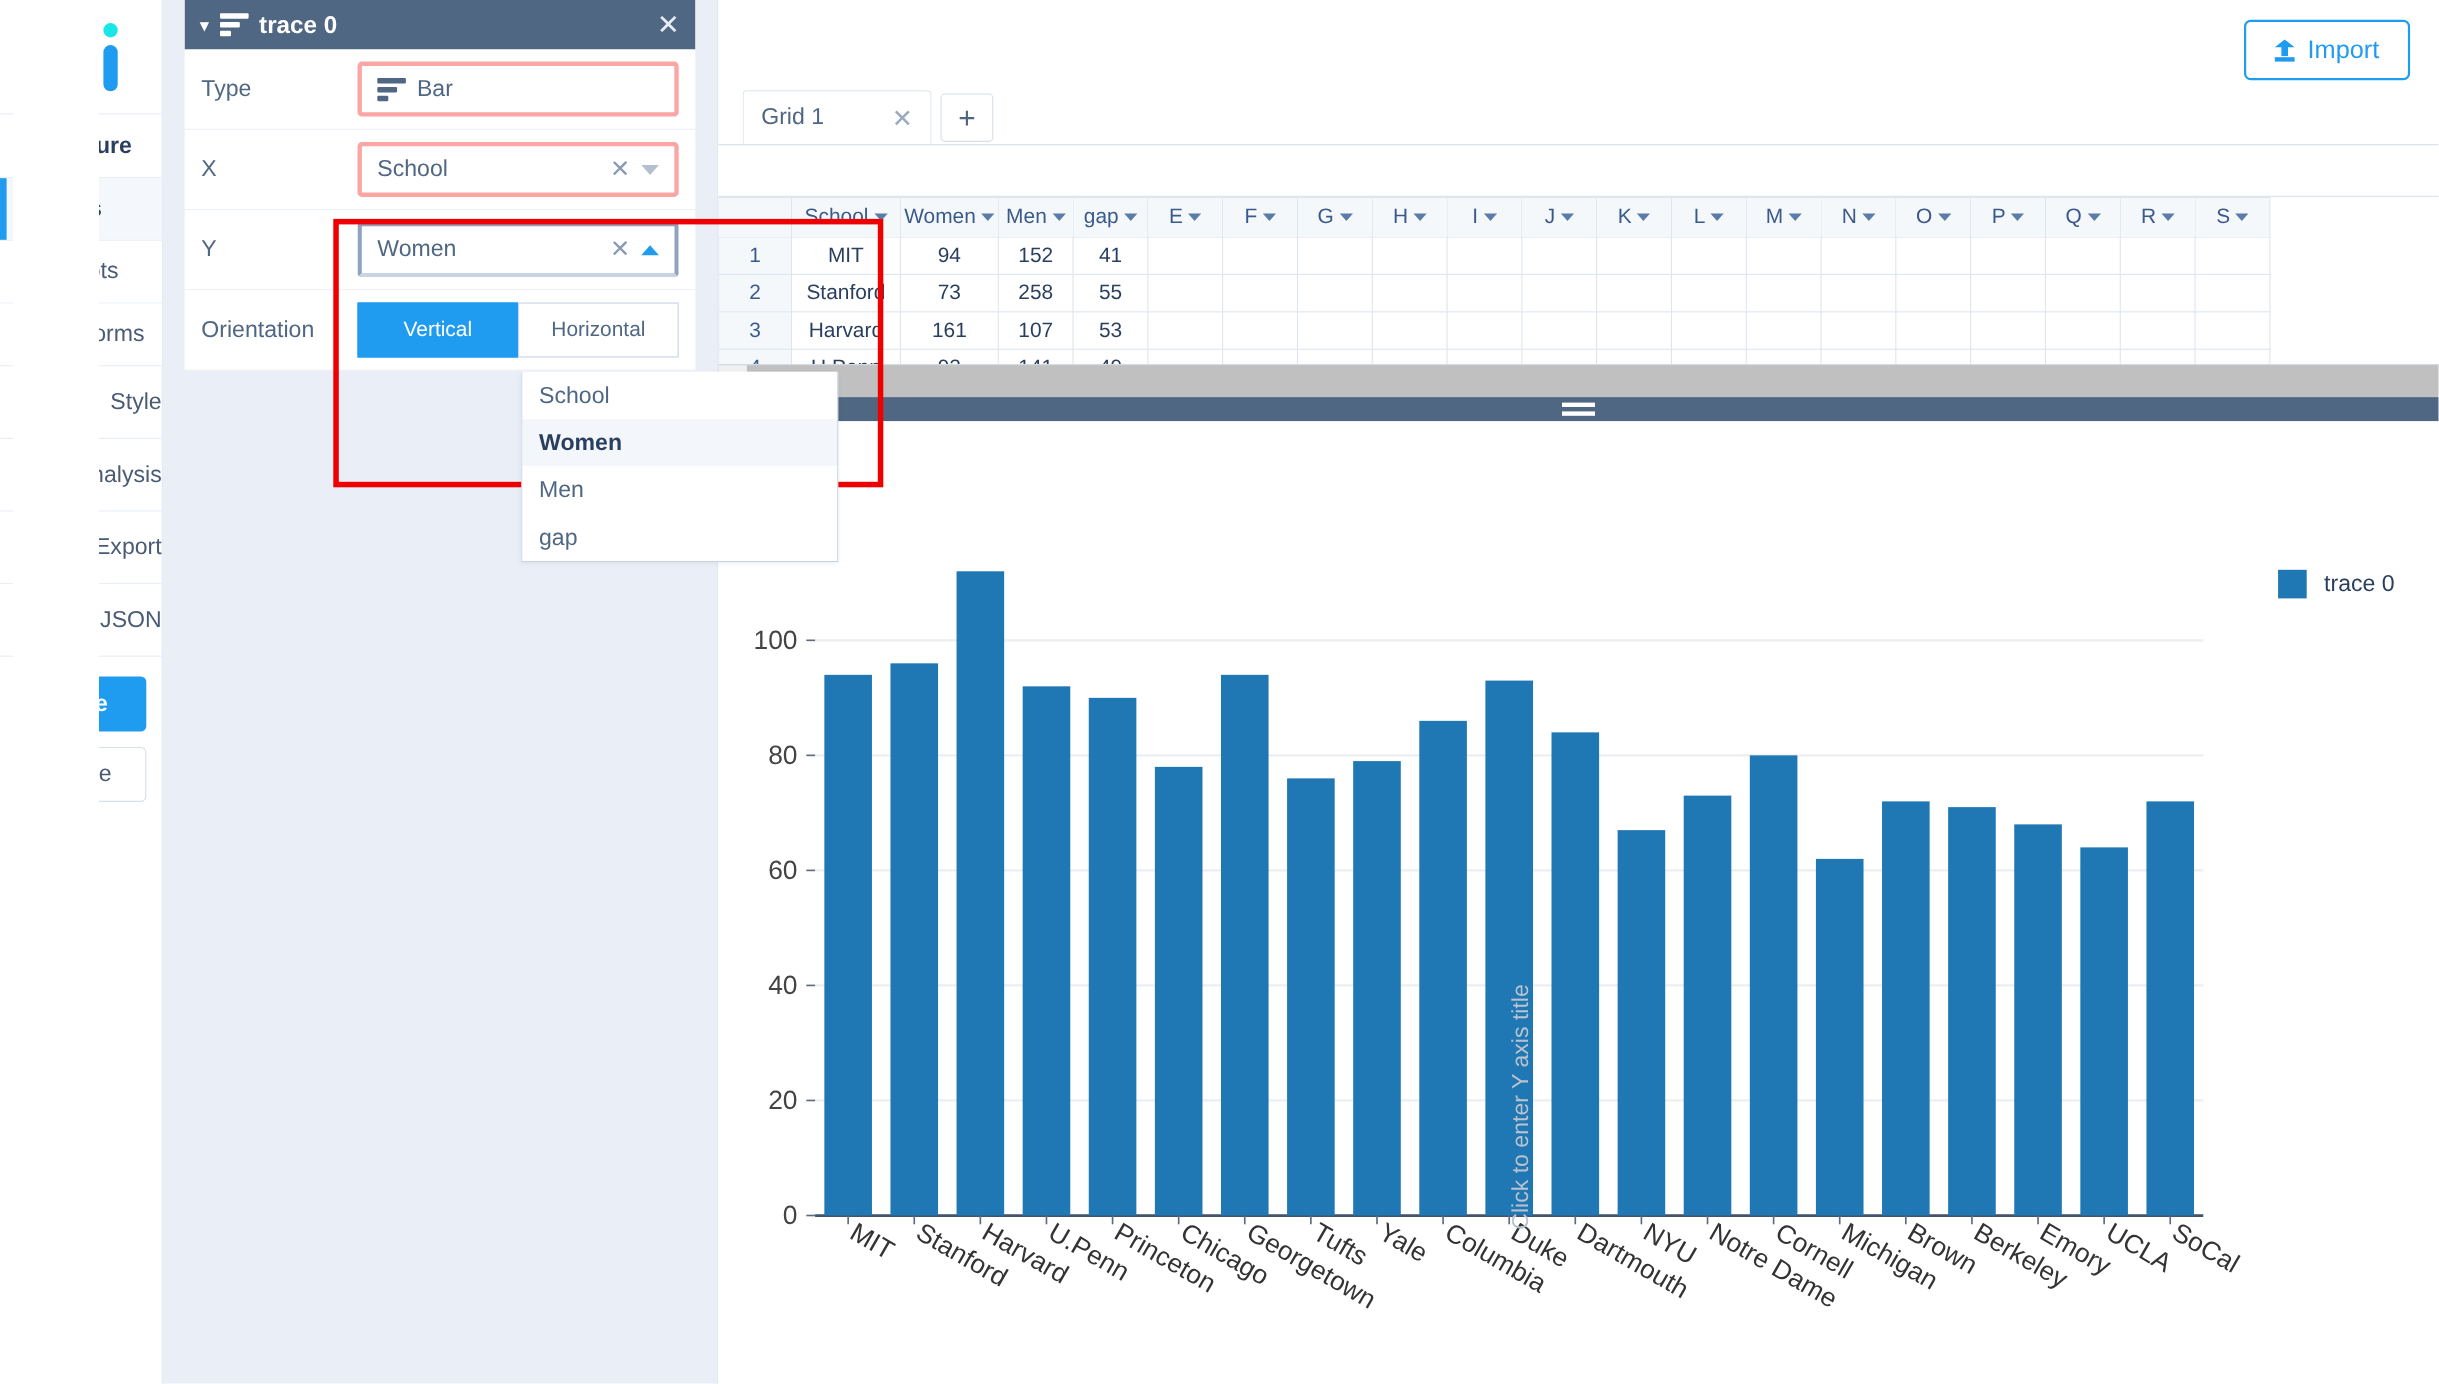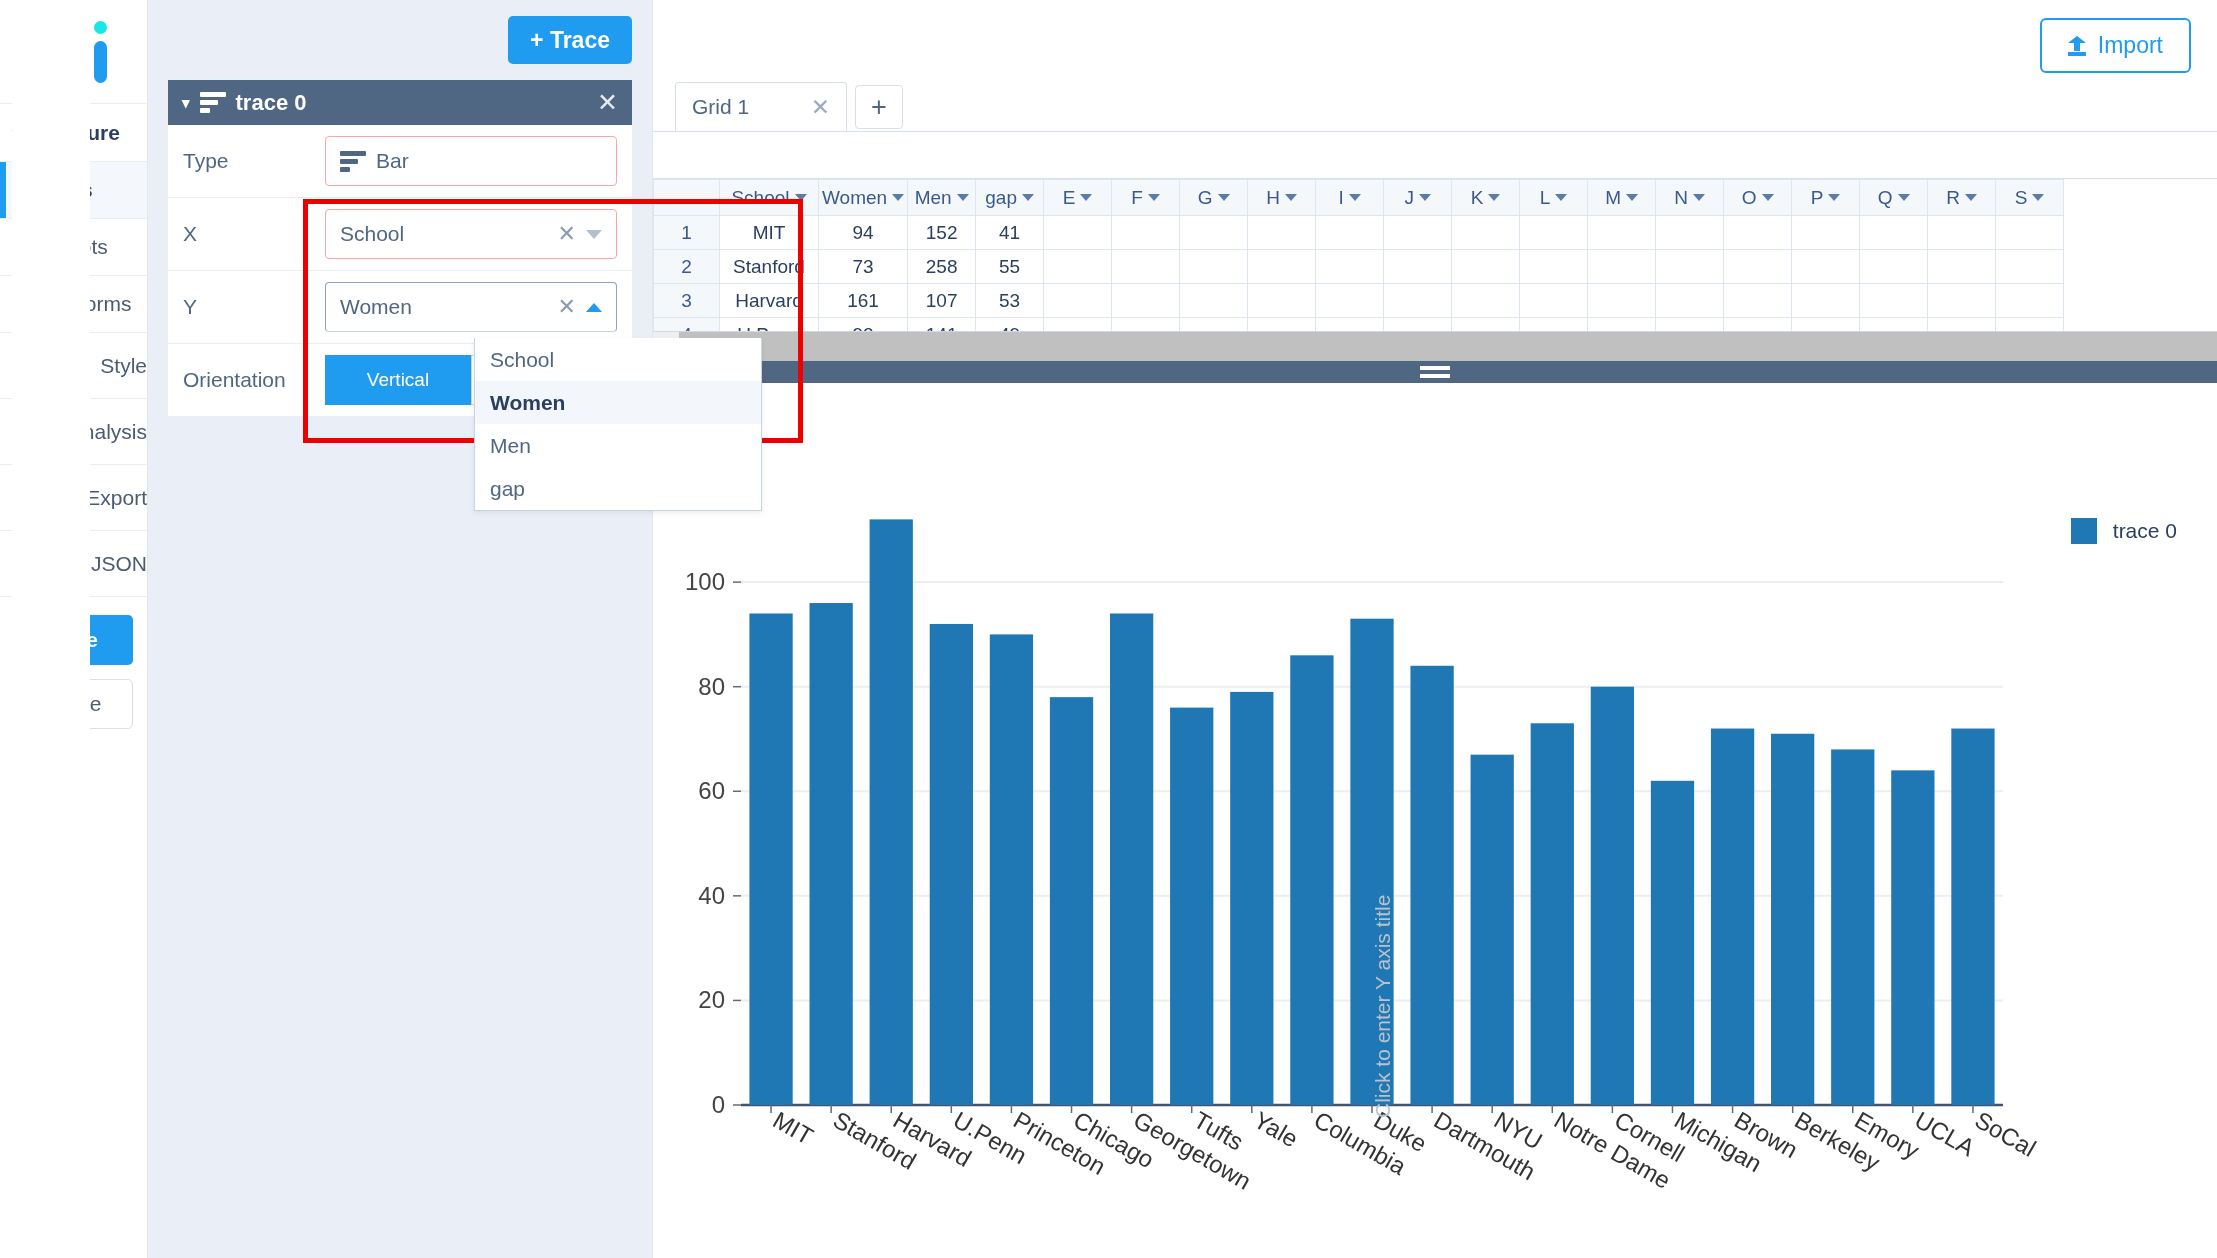--- a/index.html
+++ b/index.html
@@ -79,21 +79,21 @@
   .barglyph i:nth-child(2) { width: 18px; }
   .barglyph i:nth-child(3) { width: 10px; }
   .barglyph.dark i { background: #506784; }
 
   .field-row {
     display: flex; align-items: center; min-height: 73px; padding: 0 15px;
     border-bottom: 1px solid #e8eef6; background: #fff;
   }
   .field-label { width: 142px; font-size: 21px; color: #506784; flex: 0 0 142px; }
   .field-ctl {
-    flex: 1; height: 50px; border: 1px solid #fca5a5; border-radius: 4px; background: #fff;
+    flex: 1; height: 50px; border: 4px solid #fca5a5; border-radius: 4px; background: #fff;
     display: flex; align-items: center; padding: 0 14px; font-size: 21px; color: #506784;
     gap: 10px; cursor: pointer; position: relative;
   }
   .field-ctl .val { flex: 1; }
   .clear-x { color: #8a9ab0; font-size: 22px; cursor: pointer; }
   .caret-down {
     width: 0; height: 0; border-left: 8px solid transparent; border-right: 8px solid transparent;
     border-top: 9px solid #b4c0d0;
   }
   .caret-up {
@@ -255,25 +255,20 @@
     </div>
 
     <div class="nav-actions">
       <button class="btn-save">Save</button>
       <button class="btn-share">Share</button>
     </div>
   </div>
 
   <div class="editor">
 
-    <div class="editor-top">
-      <button class="btn-trace">
-        <span>+ Trace</span>
-      </button>
-    </div>
 
     <div class="trace-card">
       <div class="trace-head">
         <span class="chev" style="color:#fff">▾</span>
         <span class="barglyph">
             <i></i>
             <i></i>
             <i></i>
           </span>
         <span>trace 0</span>

